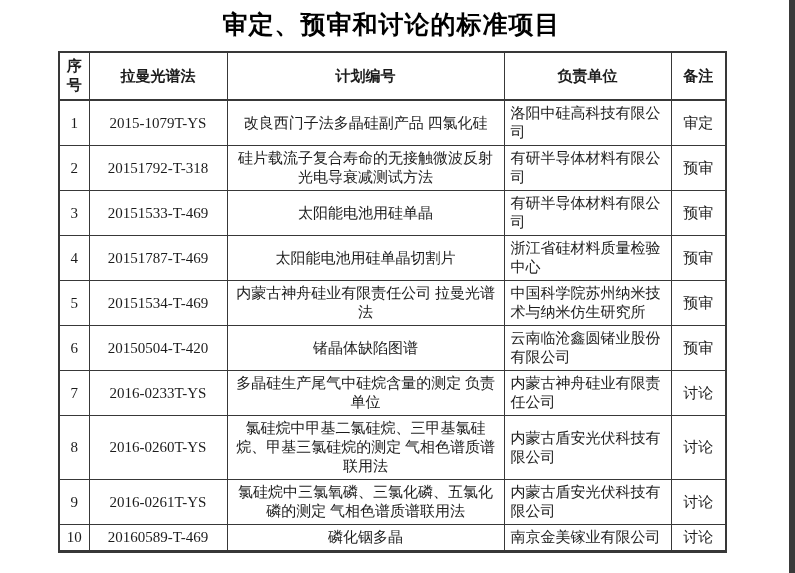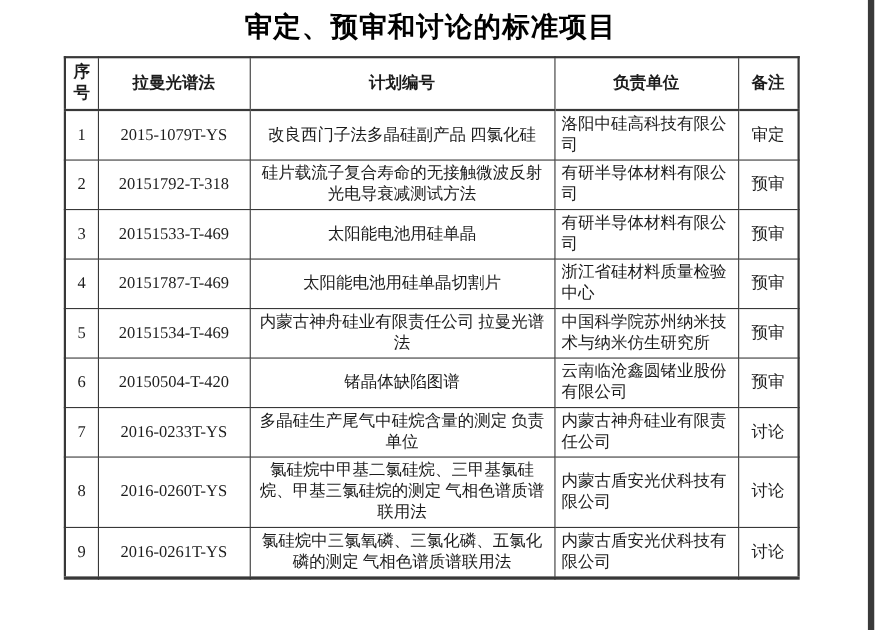--- a/index.html
+++ b/index.html
@@ -154,18 +154,25 @@
             <td class="c3">内蒙古盾安光伏科技有限公司</td>
             <td class="c4">讨论</td>
           </tr>
           <tr>
             <td class="c0">9</td>
             <td class="c1">2016-0261T-YS</td>
             <td class="c2">氯硅烷中三氯氧磷、三氯化磷、五氯化磷的测定 气相色谱质谱联用法</td>
             <td class="c3">内蒙古盾安光伏科技有限公司</td>
             <td class="c4">讨论</td>
           </tr>
+          <tr>
+            <td class="c0">10</td>
+            <td class="c1">20160589-T-469</td>
+            <td class="c2">磷化铟多晶</td>
+            <td class="c3">南京金美镓业有限公司</td>
+            <td class="c4">讨论</td>
+          </tr>
         </tbody>
     </table>
   </div>
 
   <div class="scan-edge"></div>
 </div>
 
 </body></html>

